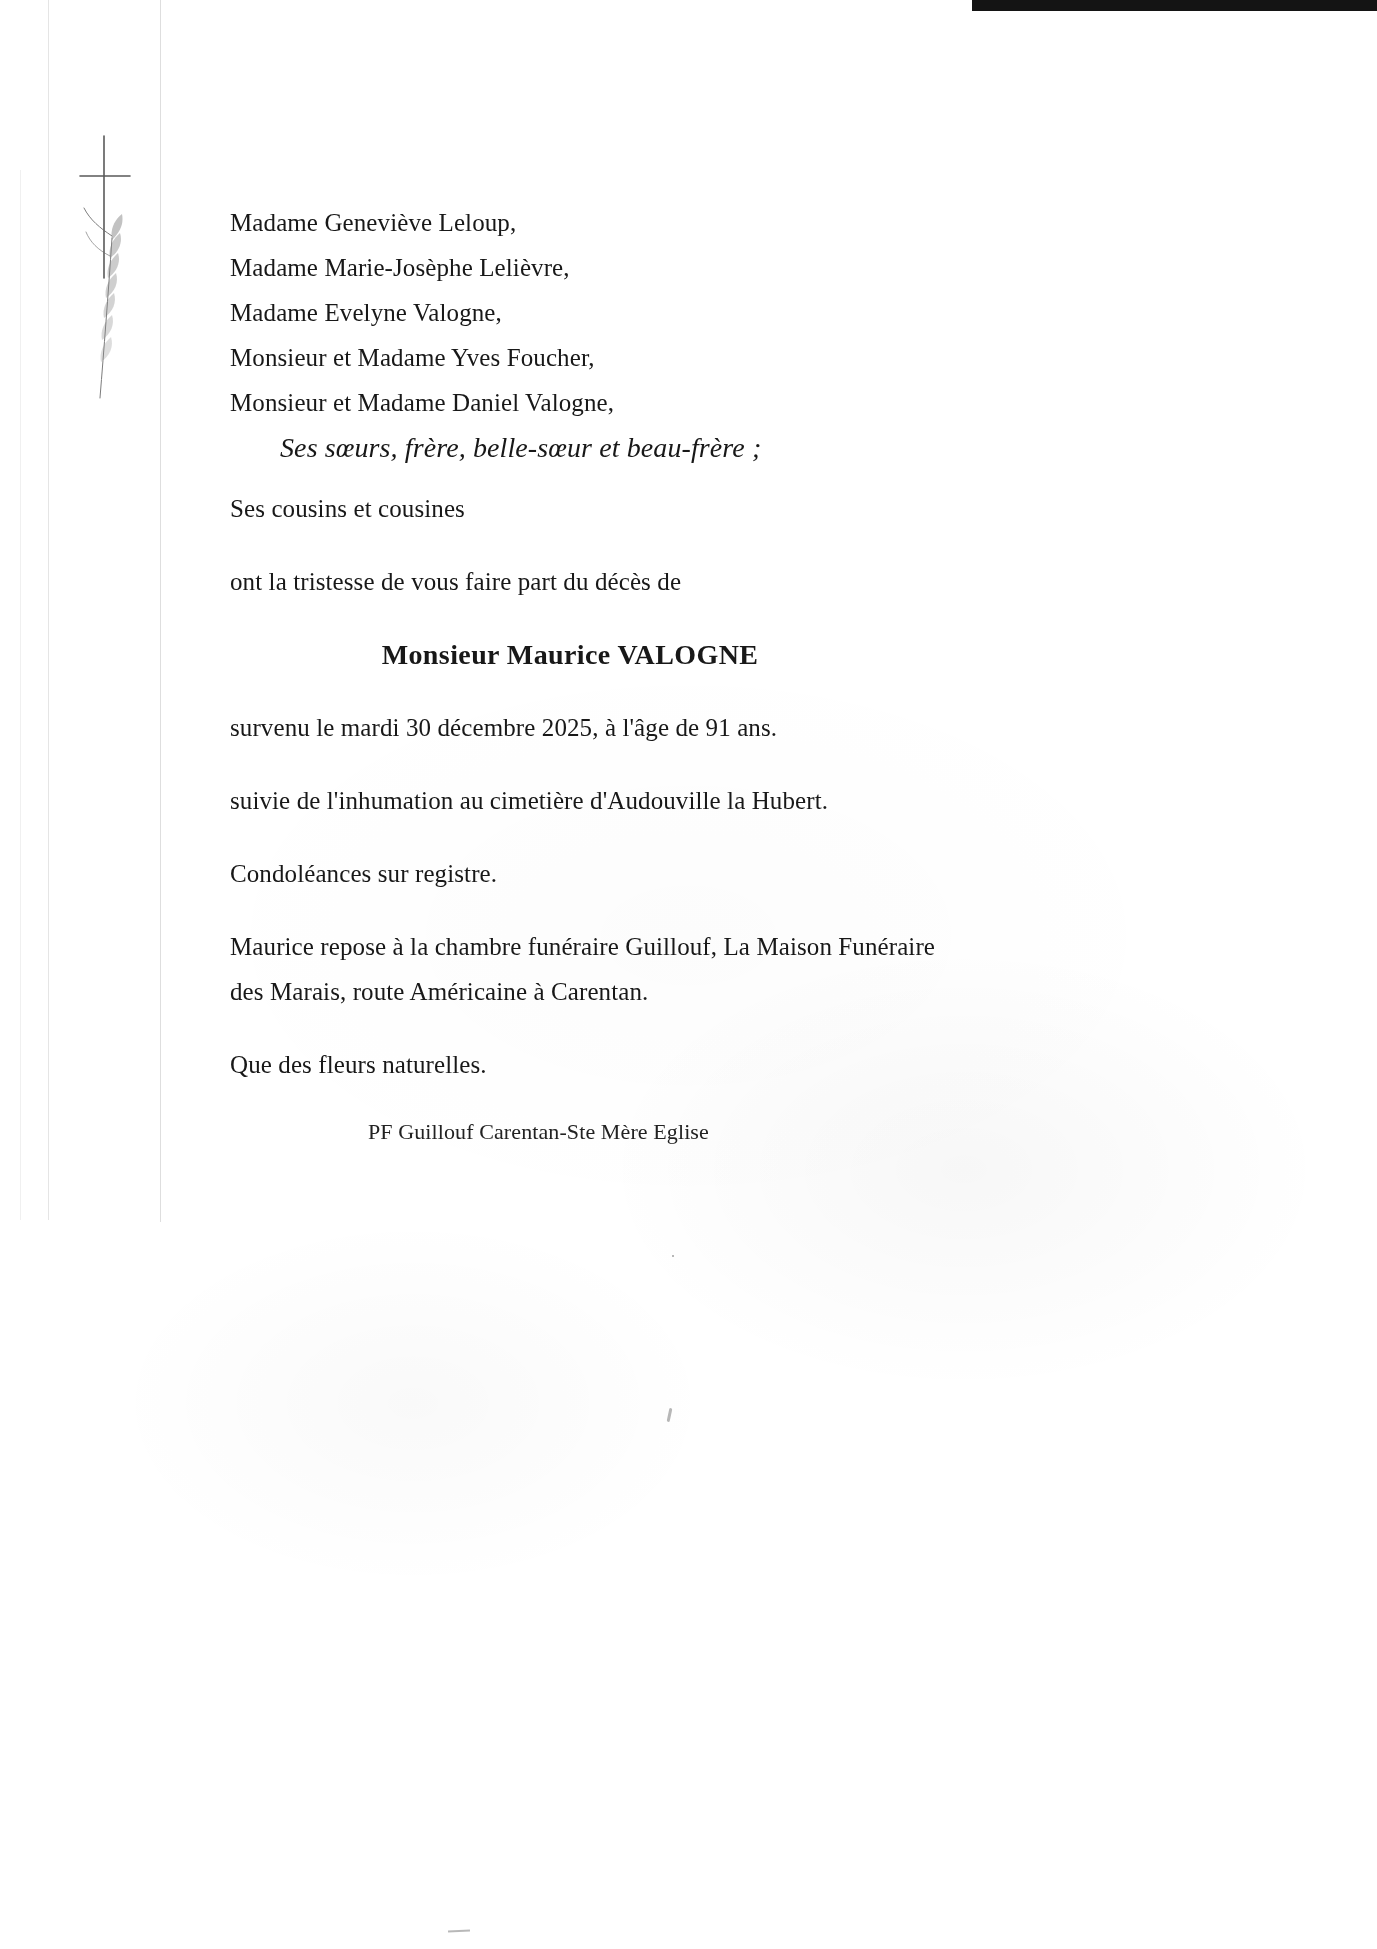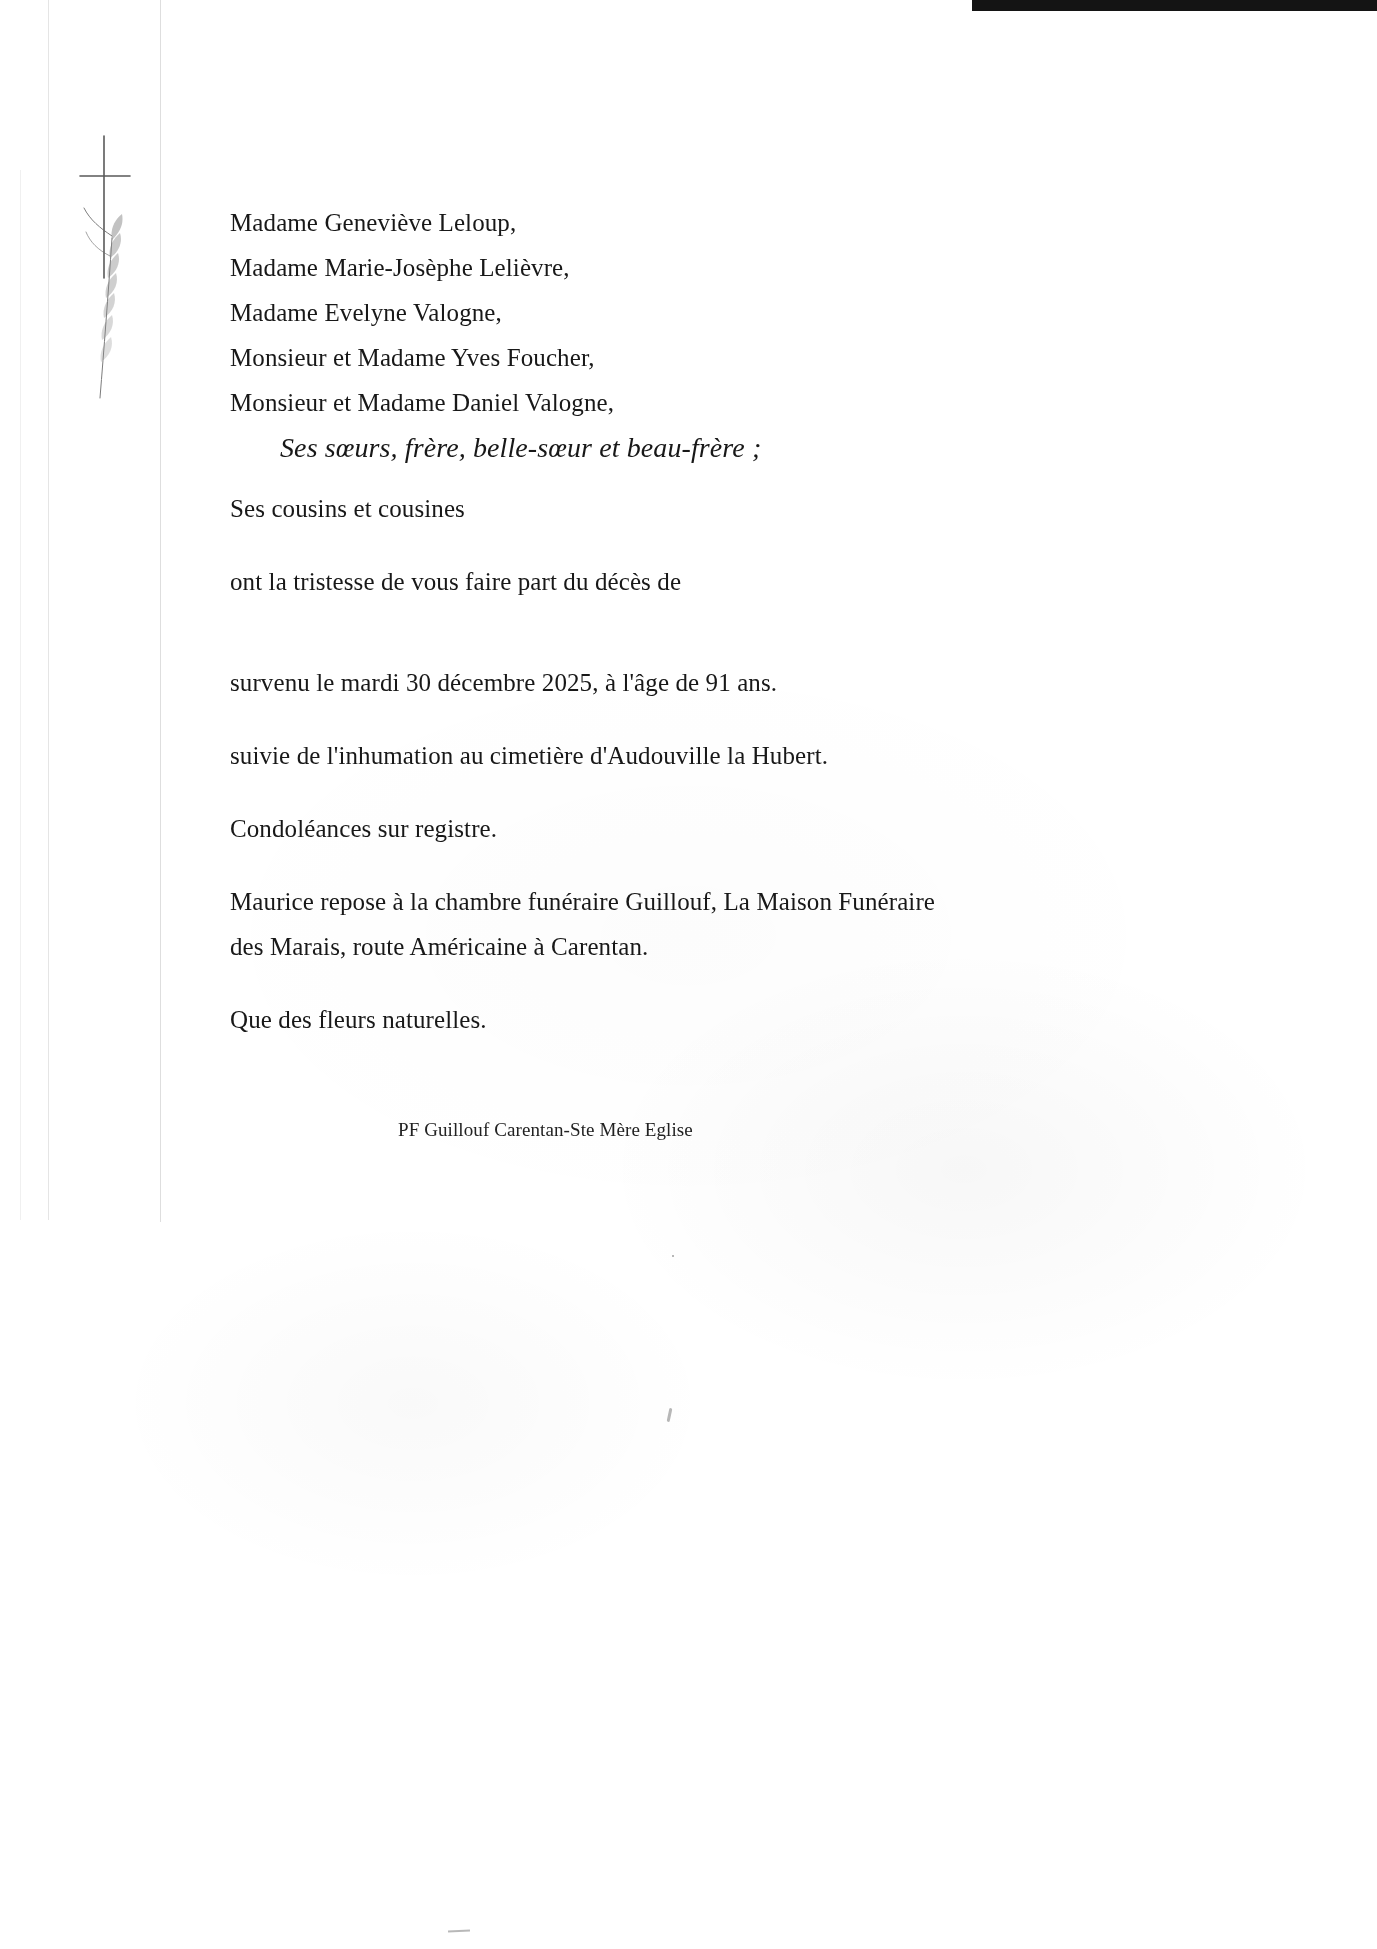--- a/index.html
+++ b/index.html
@@ -100,23 +100,23 @@
     text-align: center;
     padding-left: 10px;
     padding-right: 190px;
     letter-spacing: 0.4px;
   }
 
   .bold { font-weight: bold; }
 
   .footer {
     position: absolute;
-    left: 398px;
+    left: 368px;
     top: 1119px;
-    font-size: 19px;
+    font-size: 22px;
     color: #222;
     letter-spacing: 0.1px;
   }
 
   
   .mark {
     position: absolute;
     background: rgba(0,0,0,0.28);
   }
   .mark.m1 { left: 668px; top: 1408px; width: 3px; height: 14px; transform: rotate(12deg); border-radius: 2px; }
@@ -168,20 +168,21 @@
     <div class="line">Monsieur et Madame Daniel Valogne,</div>
     <div class="line"><span class="indent">Ses sœurs, frère, belle-sœur et beau-frère ;</span></div>
 
     <div class="gap-sm"></div>
     <div class="line">Ses cousins et cousines</div>
 
     <div class="gap-md"></div>
     <div class="line">ont la tristesse de vous faire part du décès de</div>
 
     <div class="gap-md"></div>
+    <div class="line deceased">Monsieur Maurice VALOGNE</div>
 
     <div class="gap-md"></div>
     <div class="line">survenu le mardi 30 décembre 2025, à l'âge de 91 ans.</div>
 
     <div class="gap-md"></div>
     <div class="line">suivie de l'inhumation au cimetière d'Audouville la Hubert.</div>
 
     <div class="gap-md"></div>
     <div class="line">Condoléances sur registre.</div>
 

